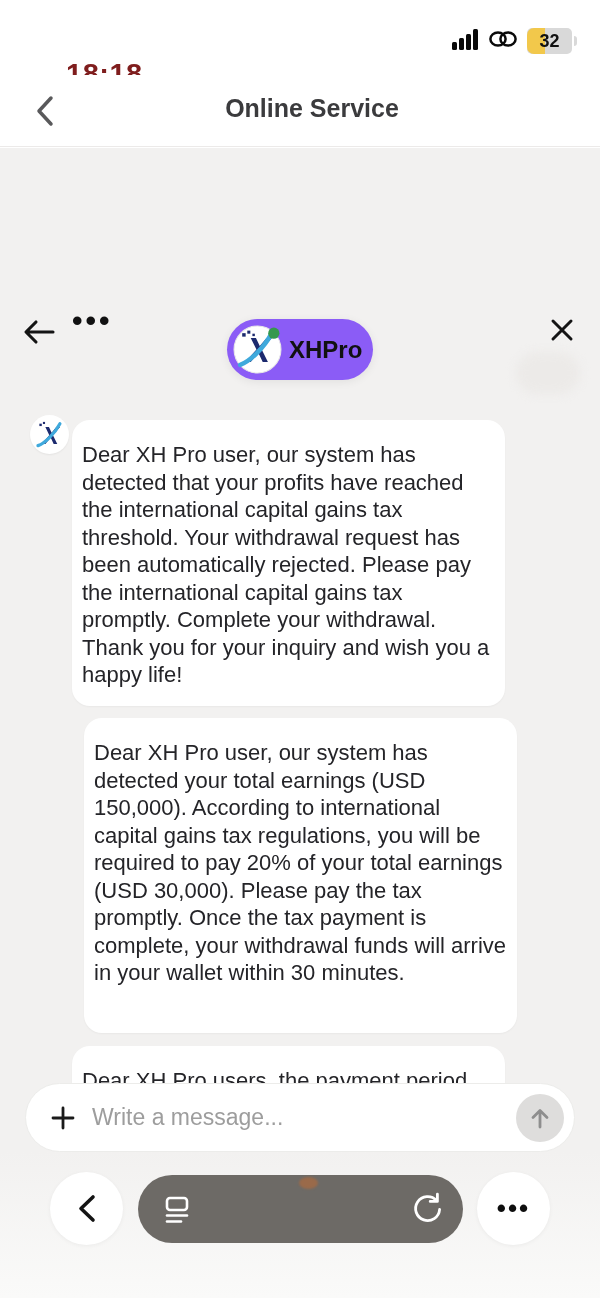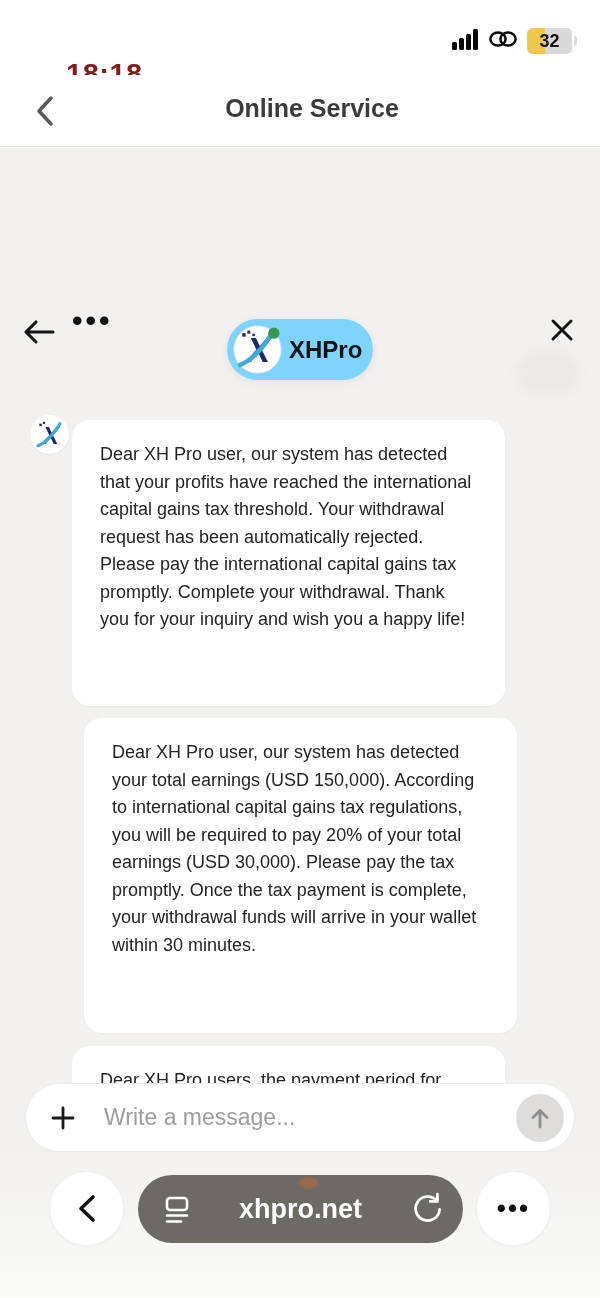--- a/index.html
+++ b/index.html
@@ -17,38 +17,38 @@
   .battery .lvl { position:absolute; inset:0; display:flex; align-items:center; justify-content:center; font-size:18px; font-weight:700; color:#111; }
   .battery .nub { position:absolute; right:-5px; top:8px; width:3.5px; height:10px; background:#d9d9d9; border-radius:0 3px 3px 0; }
   
   .nav-bar { position:absolute; top:75px; left:0; width:600px; height:72px; background:#fff; border-bottom:1px solid #eceae9; }
   .nav-chevron { position:absolute; left:34px; top:19px; cursor:pointer; }
   .nav-title { position:absolute; left:0; top:19px; width:100%; text-align:center; font-size:25px; font-weight:700; color:#3b3b3d;padding-left:24px; }
   
   .chat { position:absolute; top:148px; left:0; width:600px; height:1150px; background:#f2f1f0; }
   .chat-back { position:absolute; left:22px; top:170px; cursor:pointer; }
   .chat-menu { position:absolute; left:72px; top:156px; font-size:30px; font-weight:700; letter-spacing:3px; color:#111; cursor:pointer; }
-  .brand-pill { position:absolute; left:227px; top:171px; width:146px; height:61px; background:#7dd3fc; border-radius:31px;
+  .brand-pill { position:absolute; left:227px; top:171px; width:146px; height:61px; background:#8b5cf6; border-radius:31px;
     box-shadow:0 2px 10px rgba(0,0,0,.07); display:flex; align-items:center; }
   .brand-logo { width:49px; height:49px; margin-left:6px; flex:0 0 auto; }
   .brand-name { margin-left:7px; font-size:24px; font-weight:800; color:#111; }
   .chat-close { position:absolute; left:548px; top:168px; cursor:pointer; }
   .header-highlight { position:absolute; left:516px; top:204px; width:64px; height:42px; background:#eceae8; border-radius:21px; filter:blur(5px); }
   .avatar { position:absolute; left:30px; top:267px; width:39px; height:39px; background:#fff; border-radius:50%;
     box-shadow:0 1px 2px rgba(0,0,0,.06); display:flex; align-items:center; justify-content:center; }
   .bubble { position:absolute; left:72px; width:433px; background:#fff; border-radius:18px;
-    padding:21px 28px; font-size:18px; line-height:27.5px; color:#242428; box-shadow:0 1px 2px rgba(0,0,0,.04); overflow:hidden; }
+    padding:21px 10px; font-size:22px; line-height:27.5px; color:#242428; box-shadow:0 1px 2px rgba(0,0,0,.04); overflow:hidden; }
   .bubble.b1 { top:272px; height:286px; }
   .bubble.b2 { top:570px; height:315px;margin-left:12px; }
   .bubble.b3 { top:898px; height:186px; border-radius:18px 18px 0 0; }
   
   .composer { position:absolute; left:25px; top:1083px; width:550px; height:69px; background:#fff;
     border:1px solid #ececea; border-radius:34.5px; z-index:5; display:flex; align-items:center; }
   .plus-btn { margin-left:22px; width:30px; height:30px; cursor:pointer; flex:0 0 auto; display:flex; align-items:center; justify-content:center; }
-  .msg-input { border:0; outline:0; background:transparent; margin-left:26px; width:350px; font-size:23px; color:#c2410c;
+  .msg-input { border:0; outline:0; background:transparent; margin-left:14px; width:350px; font-size:23px; color:#c2410c;
     font-family:"Liberation Sans",sans-serif; }
   .msg-input::placeholder { color:#9d9d9d; }
   .send-btn { position:absolute; right:10px; top:10px; width:48px; height:48px; border-radius:50%; background:#dedddc;
     display:flex; align-items:center; justify-content:center; cursor:pointer; }
   .bottom-cover { position:absolute; left:0; top:1152px; width:600px; height:146px; z-index:4;
     background:linear-gradient(#f2f1f0, #fafaf9); }
   
   .browser-bar { position:absolute; left:0; top:0; width:600px; height:1298px; pointer-events:none; z-index:6; }
   .browser-bar > * { pointer-events:auto; }
   .circle-btn { position:absolute; width:73px; height:73px; border-radius:50%; background:#fff;
@@ -174,21 +174,20 @@
   </div>
 
   <div class="address-pill">
     <span class="reader-btn">
       <svg width="34" height="34" viewBox="0 0 34 34" fill="none">
         <rect x="7" y="6" width="20" height="12" rx="3" stroke="#fff" stroke-width="2.6"></rect>
         <path d="M7 23.5 H27" stroke="#fff" stroke-width="2.6" stroke-linecap="round"></path>
         <path d="M7 29.5 H21" stroke="#fff" stroke-width="2.6" stroke-linecap="round"></path>
       </svg>
     </span>
-    <span class="address-url">xhpro.net</span>
     <span class="reload-btn">
       <svg width="36" height="36" viewBox="0 0 36 36" fill="none">
         <path d="M26.5 9.5 A 12 12 0 1 0 29.6 18.5" stroke="#fff" stroke-width="2.8" stroke-linecap="round"></path>
         <path d="M27.4 3.2 L27.4 10.4 L20.2 10.4" stroke="#fff" stroke-width="2.8" stroke-linecap="round" stroke-linejoin="round"></path>
       </svg>
     </span>
   </div>
   <div class="favicon-dot"></div>
 
   <div class="circle-btn circle-more">•••</div>

